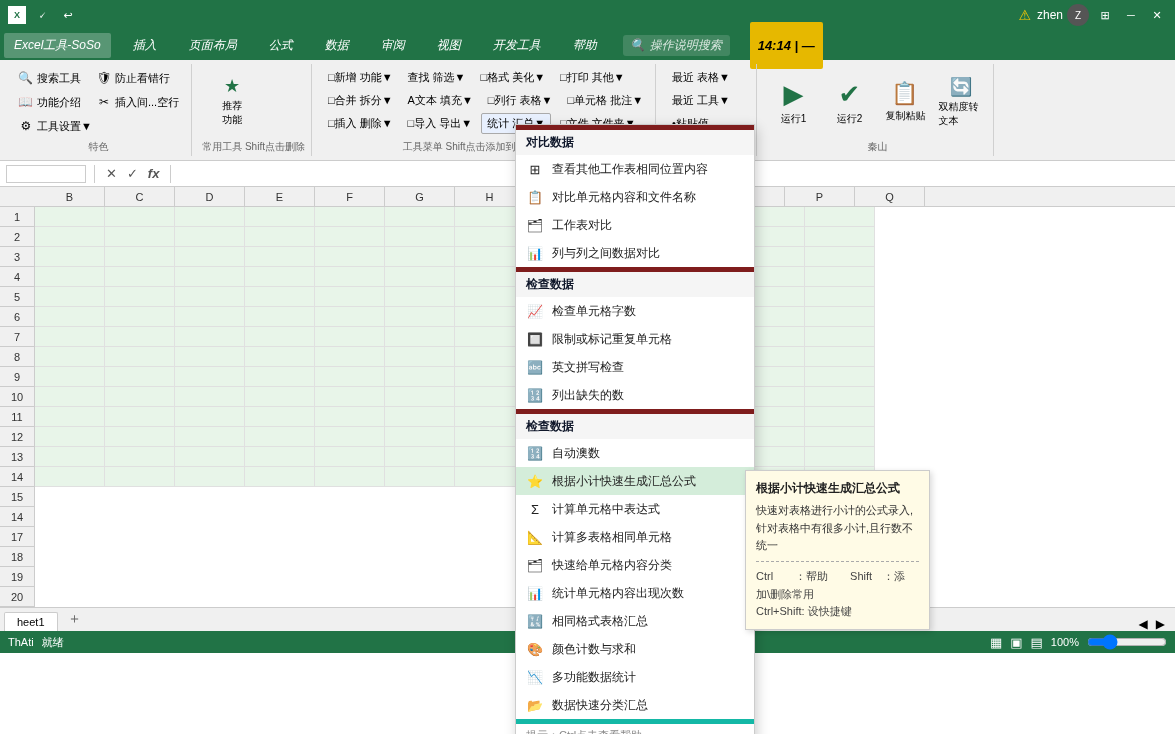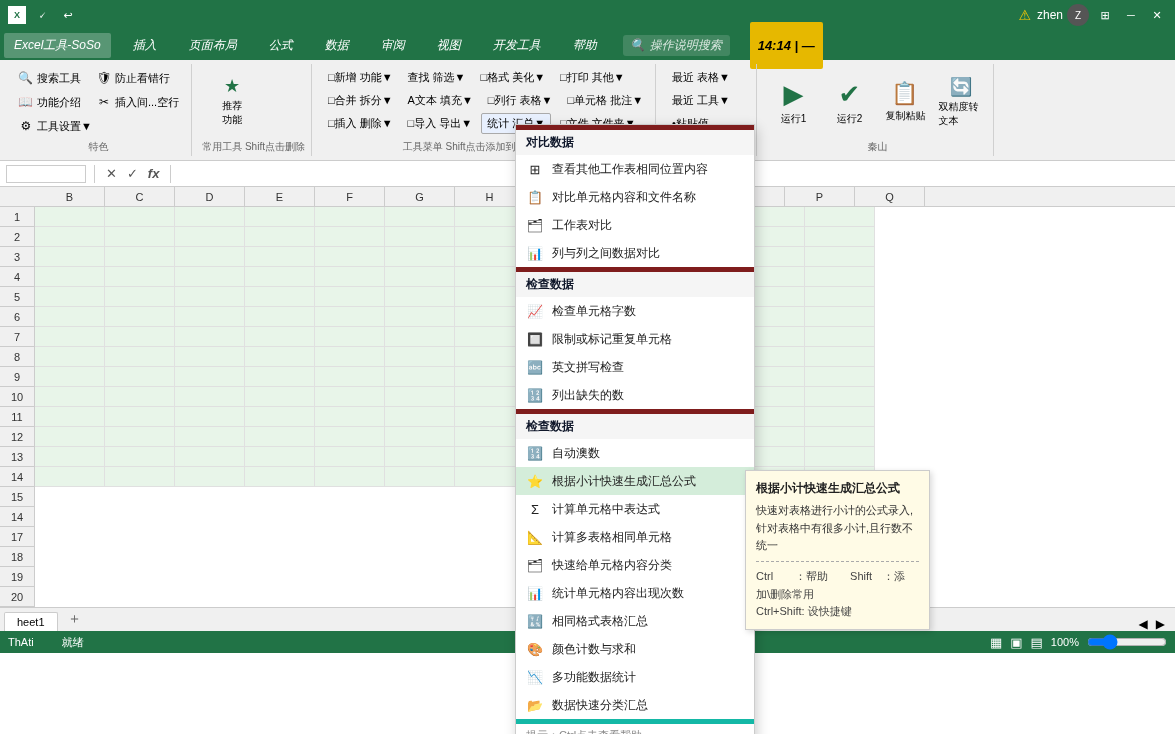--- a/index.html
+++ b/index.html
@@ -135,21 +135,21 @@
       padding: 3px 12px; font-size: 11px; cursor: pointer;
       border: 1px solid #ccc; border-bottom: none; border-radius: 2px 2px 0 0;
       background: #e0e0e0; color: #333;
     }
     .sheet-tab.active { background: #fff; color: #000; }
     .sheet-add { padding: 3px 8px; font-size: 14px; cursor: pointer; color: #666; }
 
     
     #status-bar {
       height: 22px; background: #217346; color: #fff; font-size: 11px;
-      display: flex; align-items: center; padding: 0 8px; gap: 28px;
+      display: flex; align-items: center; padding: 0 8px; gap: 8px;
     }
     .status-right { margin-left: auto; display: flex; gap: 8px; align-items: center; }
     .status-icon { font-size: 13px; cursor: pointer; }
 
     
     #dropdown-overlay {
       position: fixed;
       top: 0; left: 0; right: 0; bottom: 0;
       z-index: 100;
       pointer-events: none;

